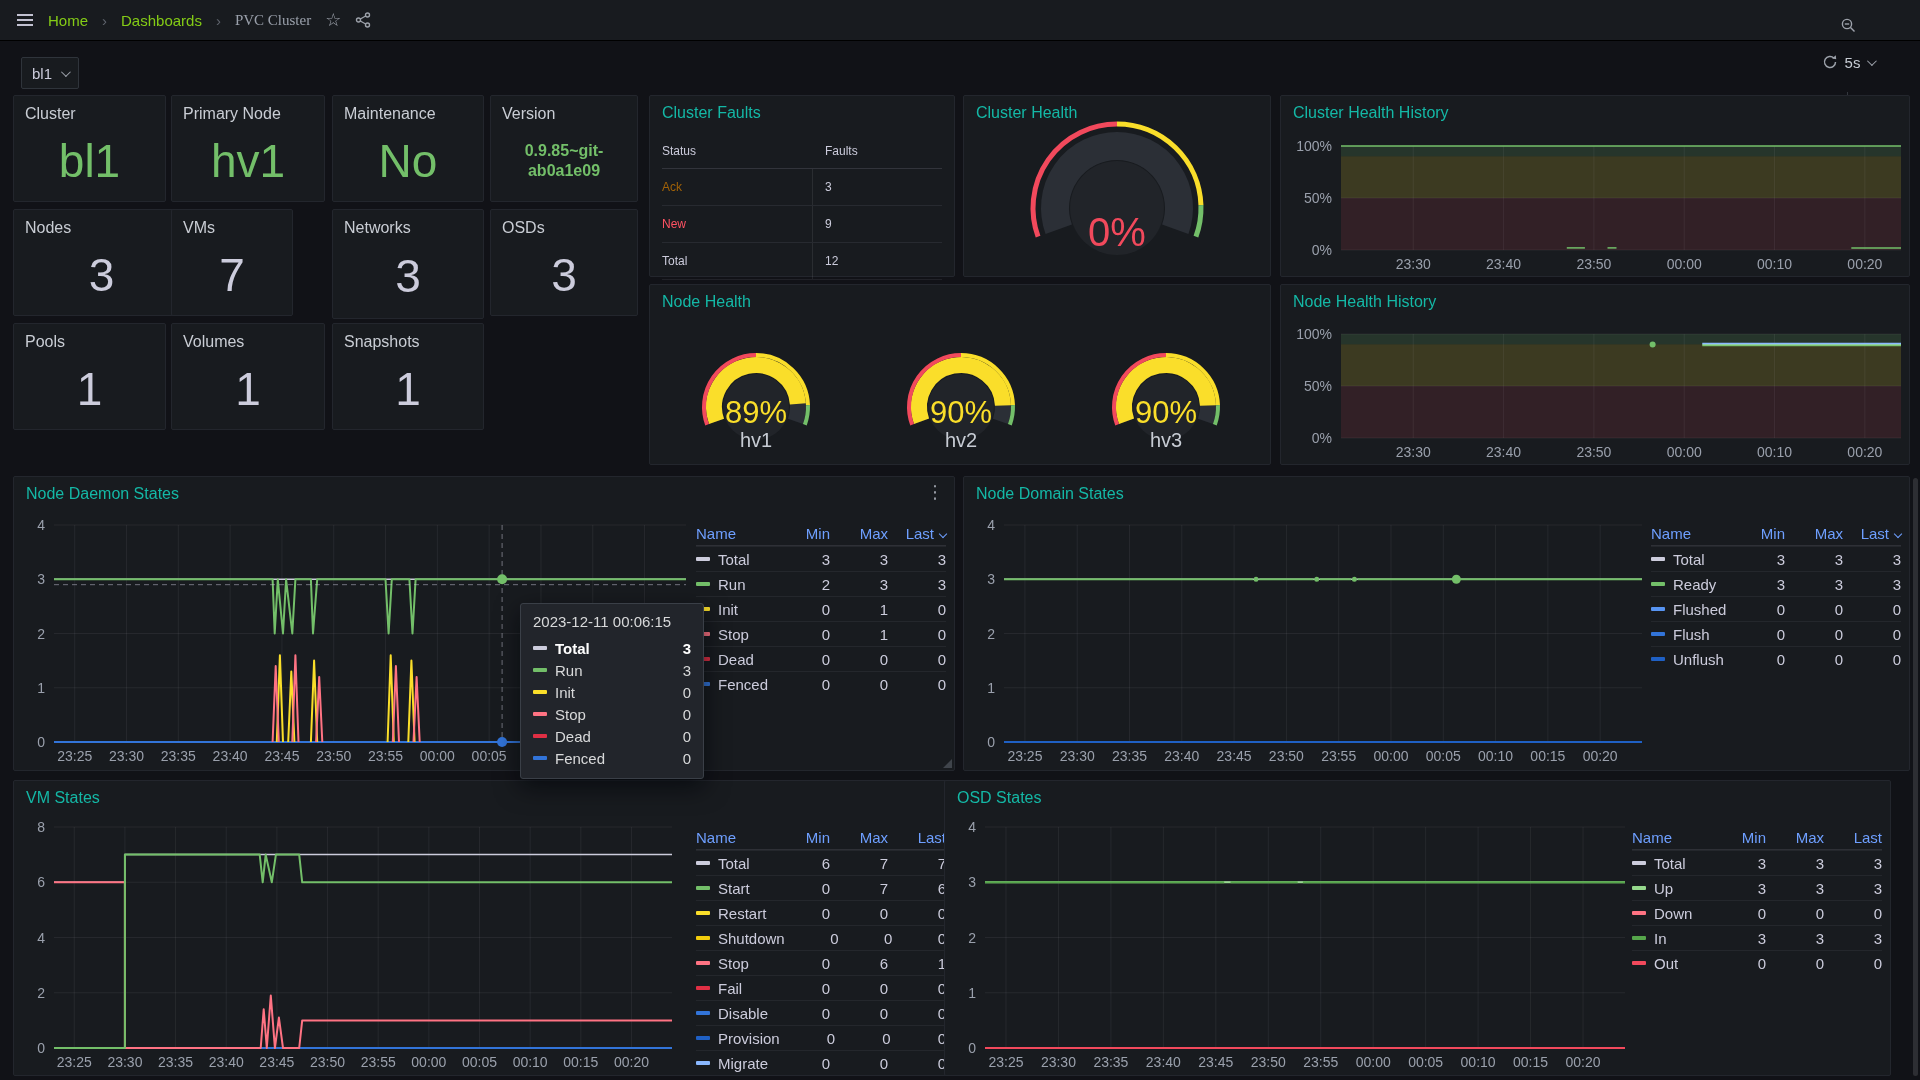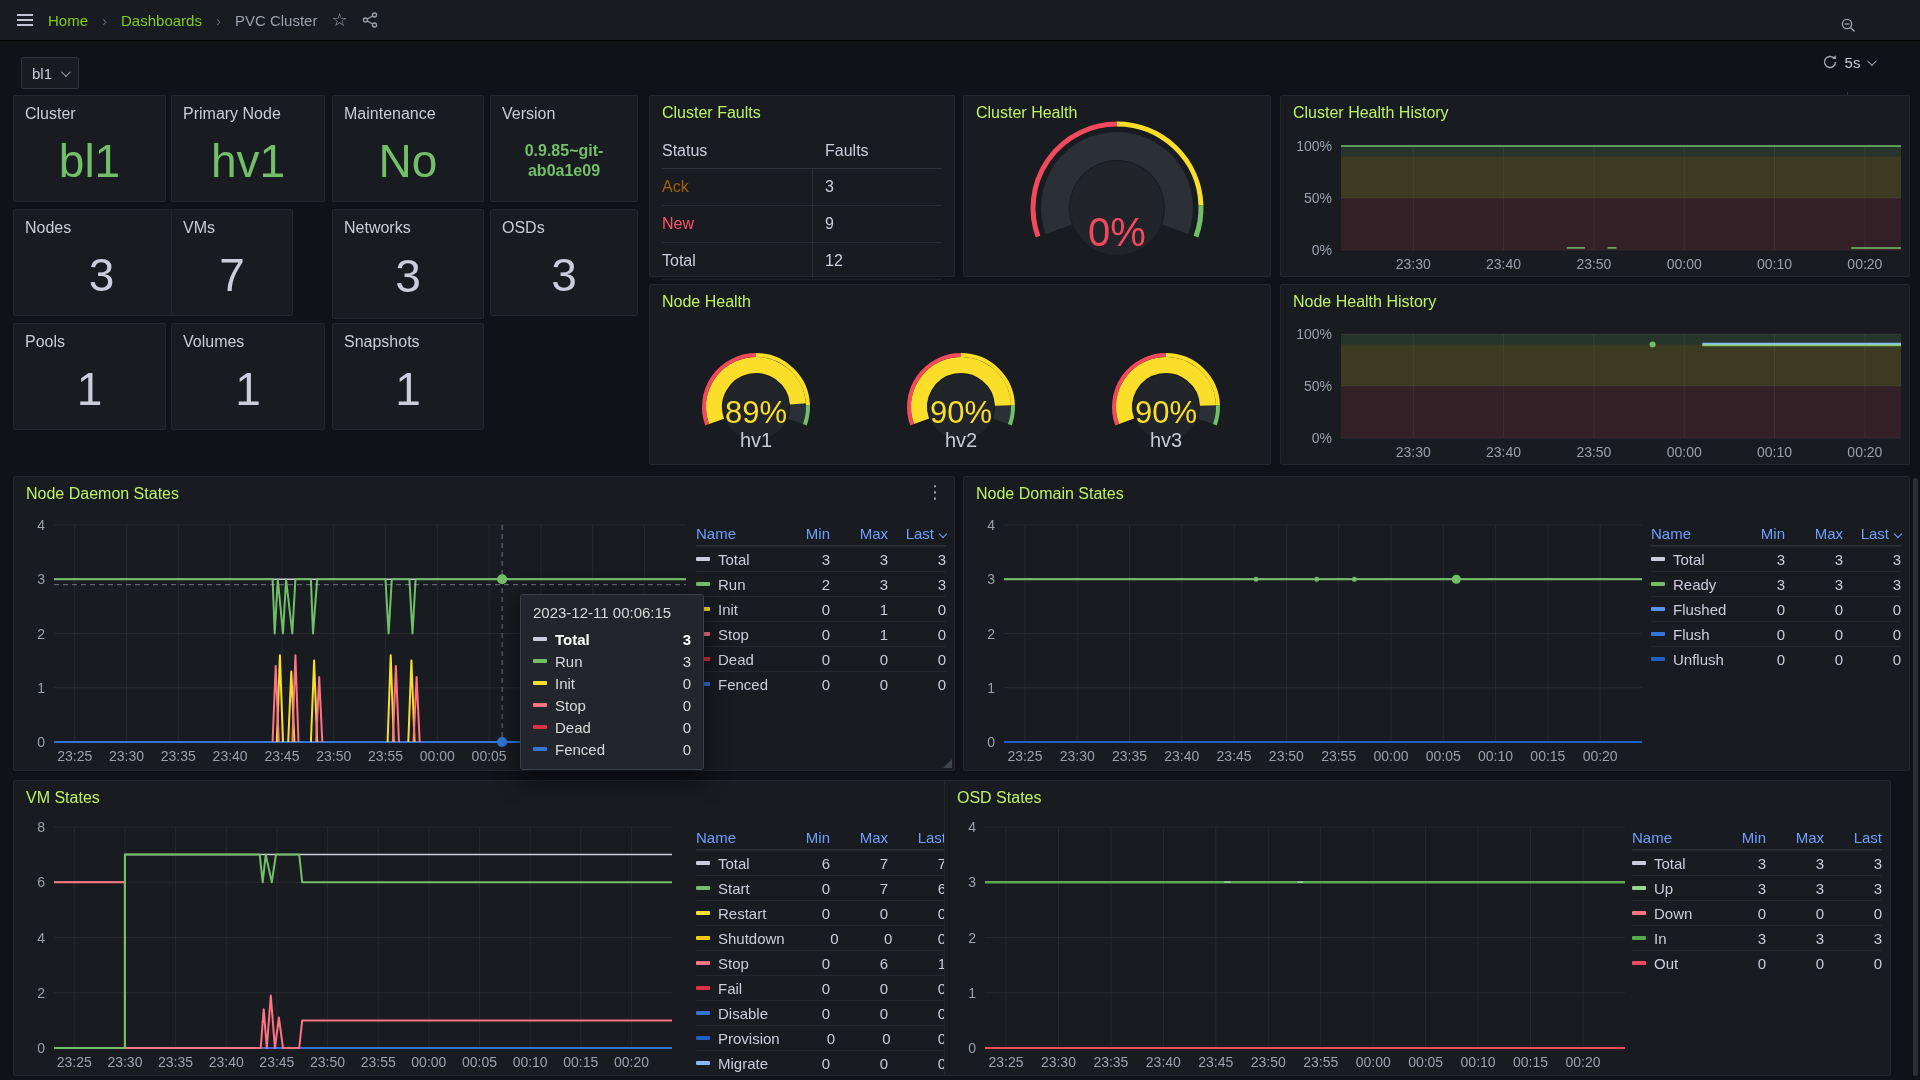--- a/index.html
+++ b/index.html
@@ -1,35 +1,35 @@
 <!DOCTYPE html>
 <html><head>
 <meta charset="utf-8">
 <style>
   html,body{margin:0;padding:0;background:#111217;width:1920px;height:1080px;overflow:hidden;
     font-family:"Liberation Sans",sans-serif;color:#ccccdc;-webkit-font-smoothing:antialiased;}
   .navbar{position:absolute;left:0;top:0;width:1920px;height:41px;background:#181b1f;
     border-bottom:1px solid #000;display:flex;align-items:center;padding:0 16px;box-sizing:border-box;}
   .nav-left{display:flex;align-items:center;gap:14px;}
   .crumb{font-size:15px;color:#84cc16;text-decoration:none;cursor:pointer;}
-  .crumb.current{color:#9aa0ab;}
+  .crumb.current{color:#9aa0ab;font-family:Liberation Serif, serif;}
   .crumb-sep{color:#5f646d;font-size:15px;}
   .nav-right{margin-left:auto;display:flex;align-items:center;gap:21px;flex-direction:column;}
   .nav-ic{display:flex;align-items:center;gap:7px;color:#9da2ab;font-size:15px;cursor:pointer;}
   .nav-ic .lbl{color:#c7ccd4;}
   .blue{color:#6e9fff !important;}
   .caret{width:6px;height:6px;border-right:1.6px solid #9da2ab;border-bottom:1.6px solid #9da2ab;
     transform:rotate(45deg) translateY(-2px);display:inline-block;}
   .caret.bluec{border-color:#6e9fff;}
   .vdiv{width:1px;height:22px;background:#33373e;}
   .dash{position:absolute;left:0;top:41px;width:1920px;height:1039px;}
   .varbox{position:absolute;left:21px;top:16px;height:30px;padding:0 10px;border:1px solid #2f343b;
     border-radius:2px;background:#181b1f;display:flex;align-items:center;gap:9px;font-size:15px;color:#ccccdc;cursor:pointer;}
   .panel{position:absolute;background:#181b1f;border:1px solid #23262d;border-radius:2px;box-sizing:border-box;}
-  .ptitle{position:absolute;top:8px;left:12px;font-size:16px;font-weight:500;color:#bef264;white-space:nowrap;cursor:pointer;}
+  .ptitle{position:absolute;top:8px;left:12px;font-size:16px;font-weight:500;color:#14b8a6;white-space:nowrap;cursor:pointer;}
   
   .stat .stat-label{position:absolute;top:9px;left:11px;font-size:16px;color:#c9cdd4;}
   .stat .stat-value{position:absolute;left:0;right:0;top:30px;bottom:6px;display:flex;align-items:center;
     justify-content:center;font-size:46px;font-weight:500;color:#ccccdc;}
   .stat .stat-value.green{color:#73bf69;}
   #s3 .stat-value{font-size:16px;font-weight:700;line-height:20px;text-align:center;padding:0 16px;}
   #s0{left:13px;top:54px;width:153px;height:107px}  #s1{left:171px;top:54px;width:154px;height:107px}
   #s2{left:332px;top:54px;width:152px;height:107px} #s3{left:490px;top:54px;width:148px;height:107px}
   #s4{left:13px;top:168px;width:177px;height:107px} #s5{left:171px;top:168px;width:122px;height:107px}
   #s6{left:332px;top:168px;width:152px;height:110px}#s7{left:490px;top:168px;width:148px;height:107px}
@@ -41,38 +41,38 @@
   #p-nhealth{left:649px;top:243px;width:622px;height:181px}
   #p-nhhist{left:1280px;top:243px;width:630px;height:181px}
   #p-daemon{left:13px;top:435px;width:942px;height:295px}
   #p-domain{left:963px;top:435px;width:947px;height:295px}
   #p-vm{left:13px;top:739px;width:942px;height:296px}
   #p-osd{left:944px;top:739px;width:947px;height:296px}
   .chart-mount{position:absolute;inset:0;}
   svg text{font-family:"Liberation Sans",sans-serif;}
   svg text.ax{fill:#9aa0ac;font-size:14px;}
   
-  .ft{position:absolute;left:12px;right:12px;top:38px;font-size:16px;}
+  .ft{position:absolute;left:12px;right:12px;top:38px;font-size:12px;}
   .ft-head{display:flex;align-items:center;height:34px;border-bottom:1px solid rgba(204,204,220,0.15);color:#ccccdc;}
   .ft-row{display:flex;align-items:stretch;height:36px;border-bottom:1px solid rgba(204,204,220,0.09);}
   .ft-status{width:150px;display:flex;align-items:center;}
   .ft-val{flex:1;padding-left:12px;display:flex;align-items:center;color:#ccccdc;border-left:1px solid rgba(204,204,220,0.10);}
   .ft-head .ft-val{border-left:1px solid transparent;}
   
   .legend{position:absolute;top:44px;right:8px;width:250px;font-size:15px;}
   .lg-row{display:flex;align-items:center;height:24px;border-top:1px solid rgba(204,204,220,0.07);cursor:pointer;}
   .lg-row.lg-head{border-top:none;border-bottom:1px solid rgba(204,204,220,0.12);color:#6e9fff;cursor:default;}
   .lg-name{flex:1;display:flex;align-items:center;gap:8px;color:#ccccdc;}
   .lg-head .lg-name,.lg-head .lg-num{color:#6e9fff;}
   .lg-num{width:58px;text-align:right;color:#ccccdc;}
   .swatch{width:14px;height:4px;border-radius:1px;display:inline-block;flex:none;}
   .sort-caret{width:5px;height:5px;border-right:1.5px solid #6e9fff;border-bottom:1.5px solid #6e9fff;
     transform:rotate(45deg);display:inline-block;margin-left:6px;margin-bottom:2px;}
   
-  .tooltip{position:absolute;left:506px;top:117px;width:158px;background:#22252b;border:1px solid #3a3f47;
+  .tooltip{position:absolute;left:506px;top:126px;width:158px;background:#22252b;border:1px solid #3a3f47;
     border-radius:3px;padding:9px 12px;font-size:15px;color:#d8d9da;box-shadow:0 8px 24px rgba(1,4,9,0.65);z-index:5;}
   .tt-time{margin-bottom:7px;white-space:nowrap;}
   .tt-row{display:flex;align-items:center;gap:8px;height:22px;}
   .tt-name{flex:1;}
   .tt-bold{font-weight:700;color:#fff;}
   .kebab{position:absolute;top:6px;right:10px;color:#9da2ab;font-size:18px;cursor:pointer;line-height:18px;}
   .resize-h{position:absolute;right:2px;bottom:2px;width:0;height:0;
     border-left:9px solid transparent;border-bottom:9px solid #3f444b;cursor:nwse-resize;}
   .scroll-thumb{position:absolute;right:2px;top:437px;width:5px;height:598px;border-radius:3px;
     background:rgba(255,255,255,0.12);cursor:grab;}

